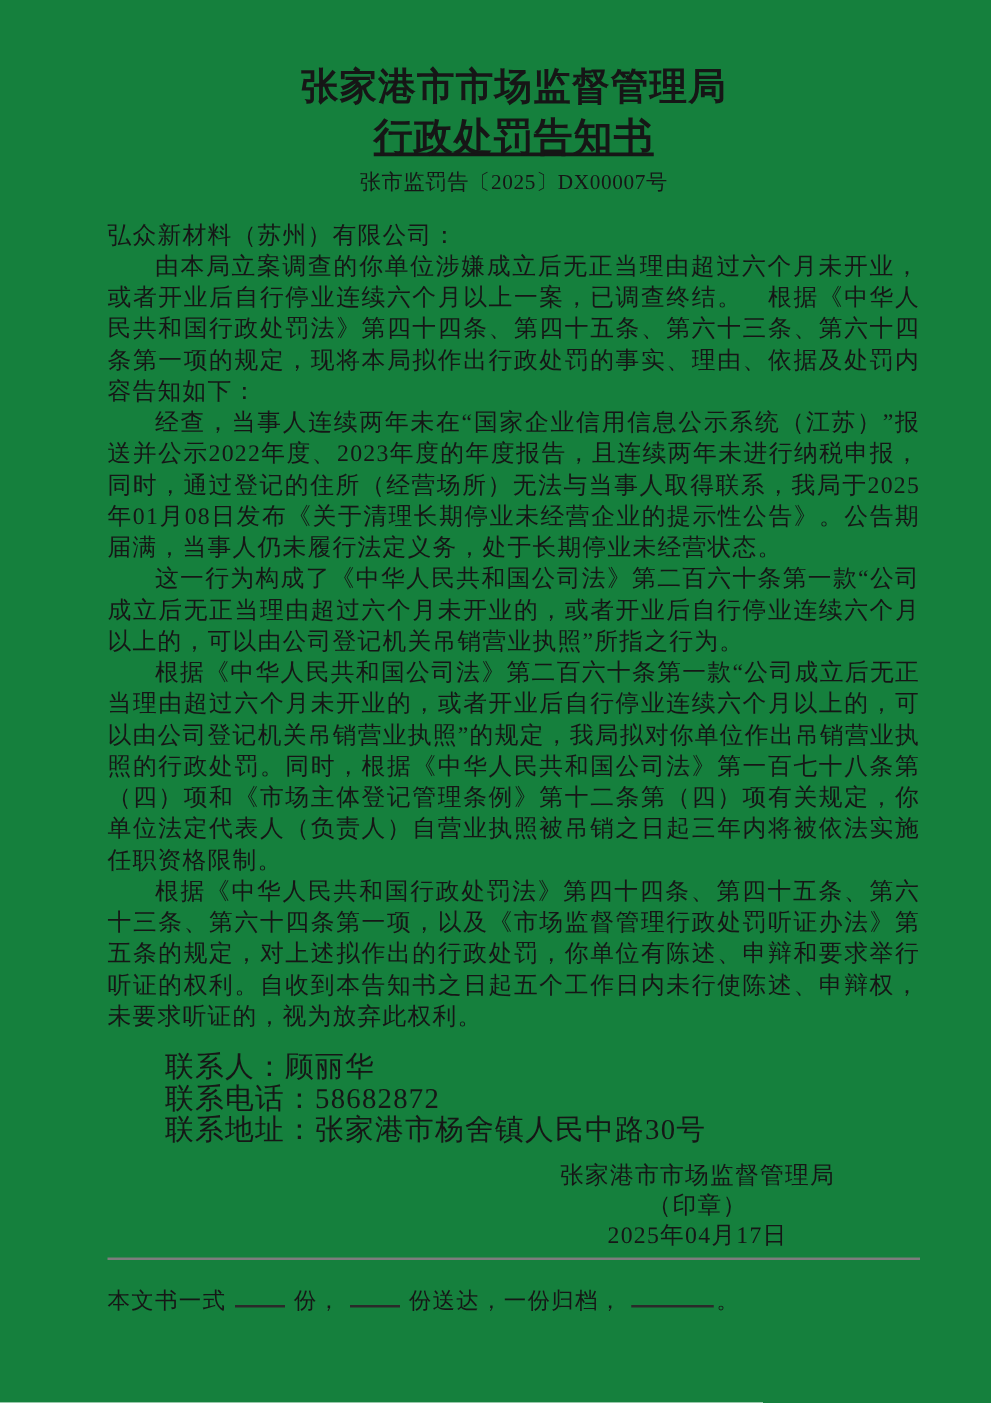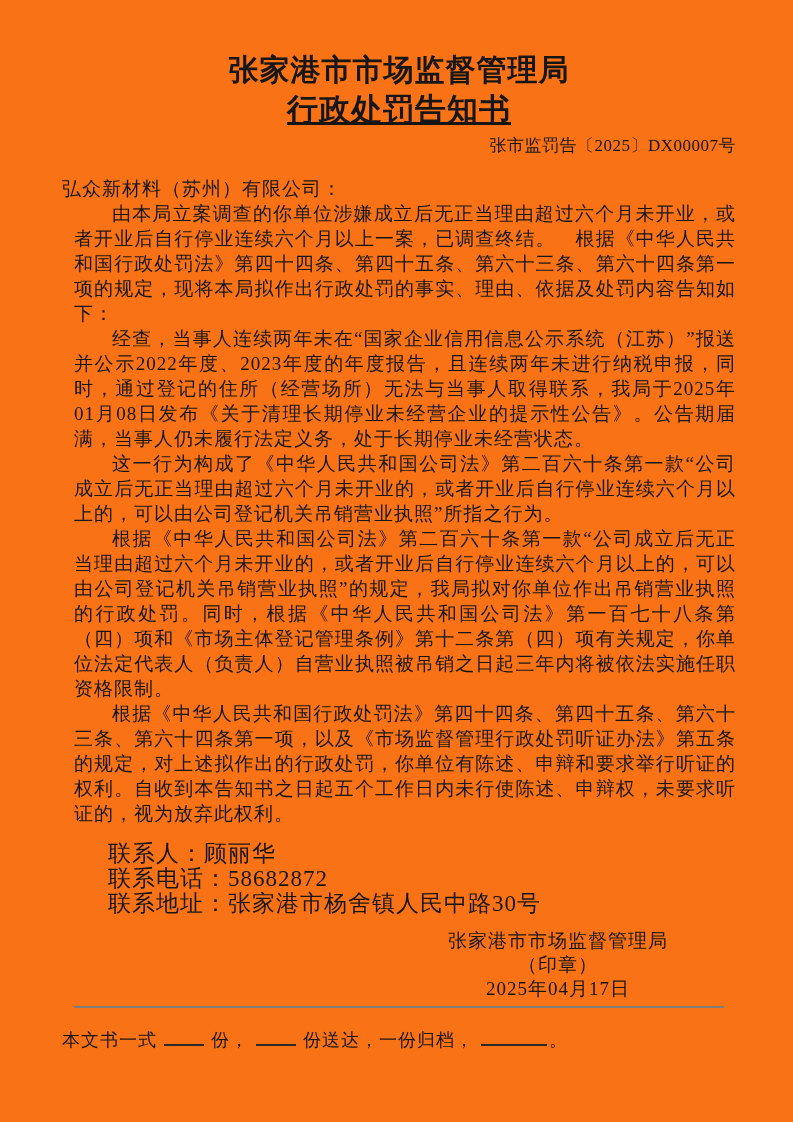--- a/index.html
+++ b/index.html
@@ -3,23 +3,23 @@
 <meta charset="utf-8">
 <style>
   html, body {
     margin: 0;
     padding: 0;
     background: #ffffff;
   }
   .page {
     width: 793px;
     height: 1122px;
-    background: #f97316;
+    background: #15803d;
     box-sizing: border-box;
-    padding: 50px 57px 0 62px;
+    padding: 50px 57px 0 86px;
     font-family: "Liberation Serif", serif;
     color: #161616;
     overflow: hidden;
     position: relative;
   }
   .title1 {
     margin: 0;
     text-align: center;
     font-family: "Liberation Sans", sans-serif;
     font-weight: 700;
@@ -32,38 +32,37 @@
     text-align: center;
     font-family: "Liberation Sans", sans-serif;
     font-weight: 700;
     font-size: 31px;
     line-height: 40px;
     letter-spacing: 1px;
     text-decoration: underline;
   }
   .docno {
     margin-top: 6px;
-    text-align: right;
+    text-align: center;
     font-size: 17px;
     line-height: 20px;
     letter-spacing: 0.5px;
   }
   .body-text {
     margin-top: 20px;
     font-size: 19px;
     line-height: 25px;
     letter-spacing: 1px;
     text-align: justify;
   }
   .body-text p {
     margin: 0;
   }
   .body-text p.para {
     text-indent: 2em;
-    margin-left: 12px;
   }
   .contact {
     margin-top: 15px;
     font-size: 23px;
     line-height: 25px;
     letter-spacing: 1px;
   }
   .contact p {
     margin: 0;
     text-indent: 2em;

